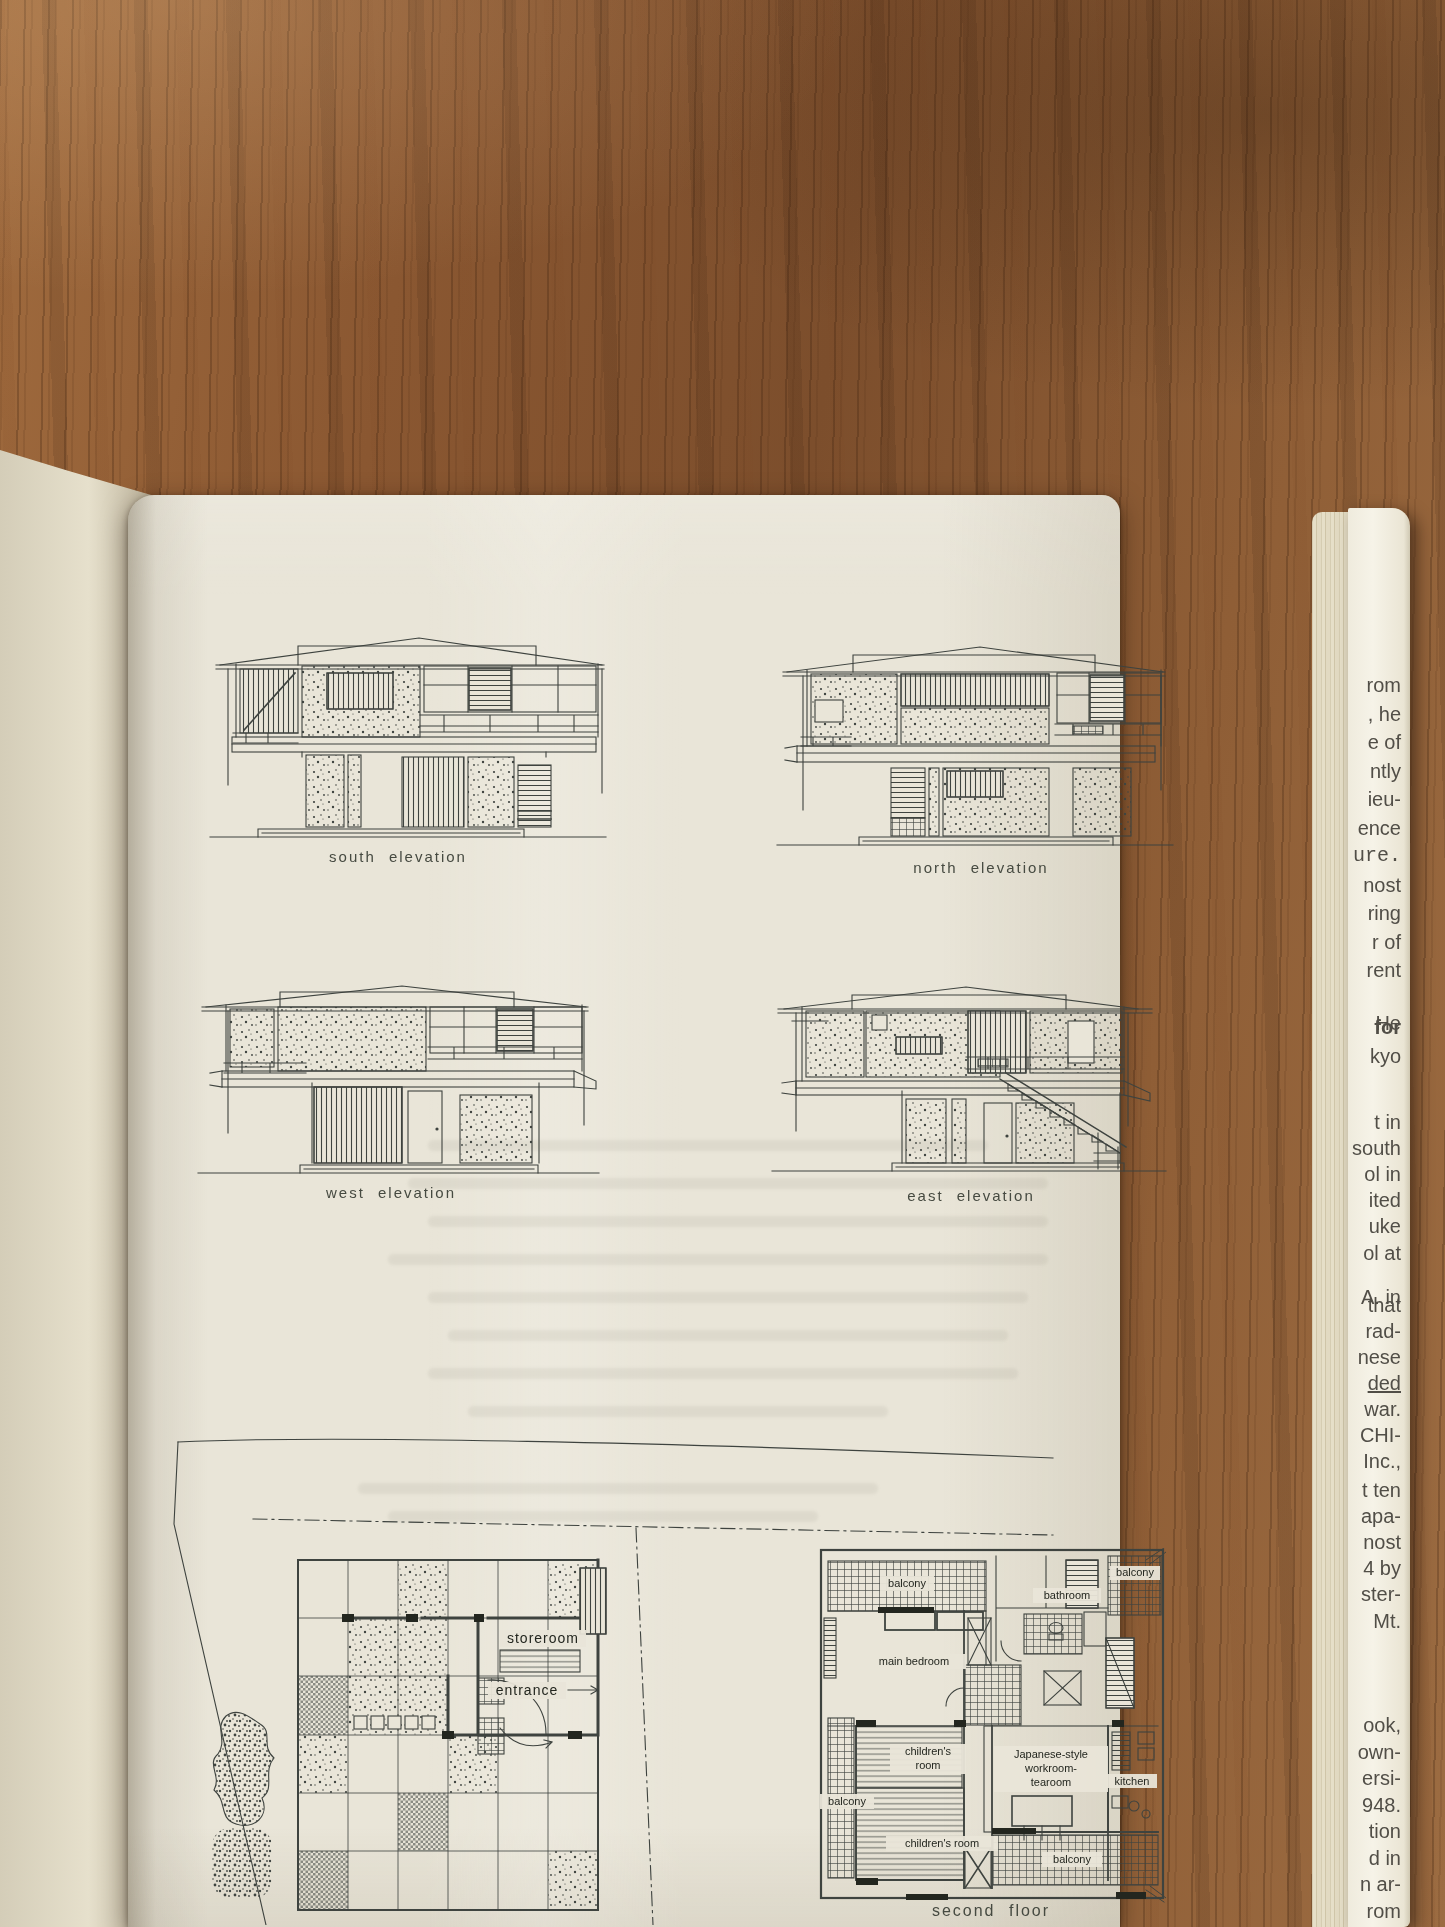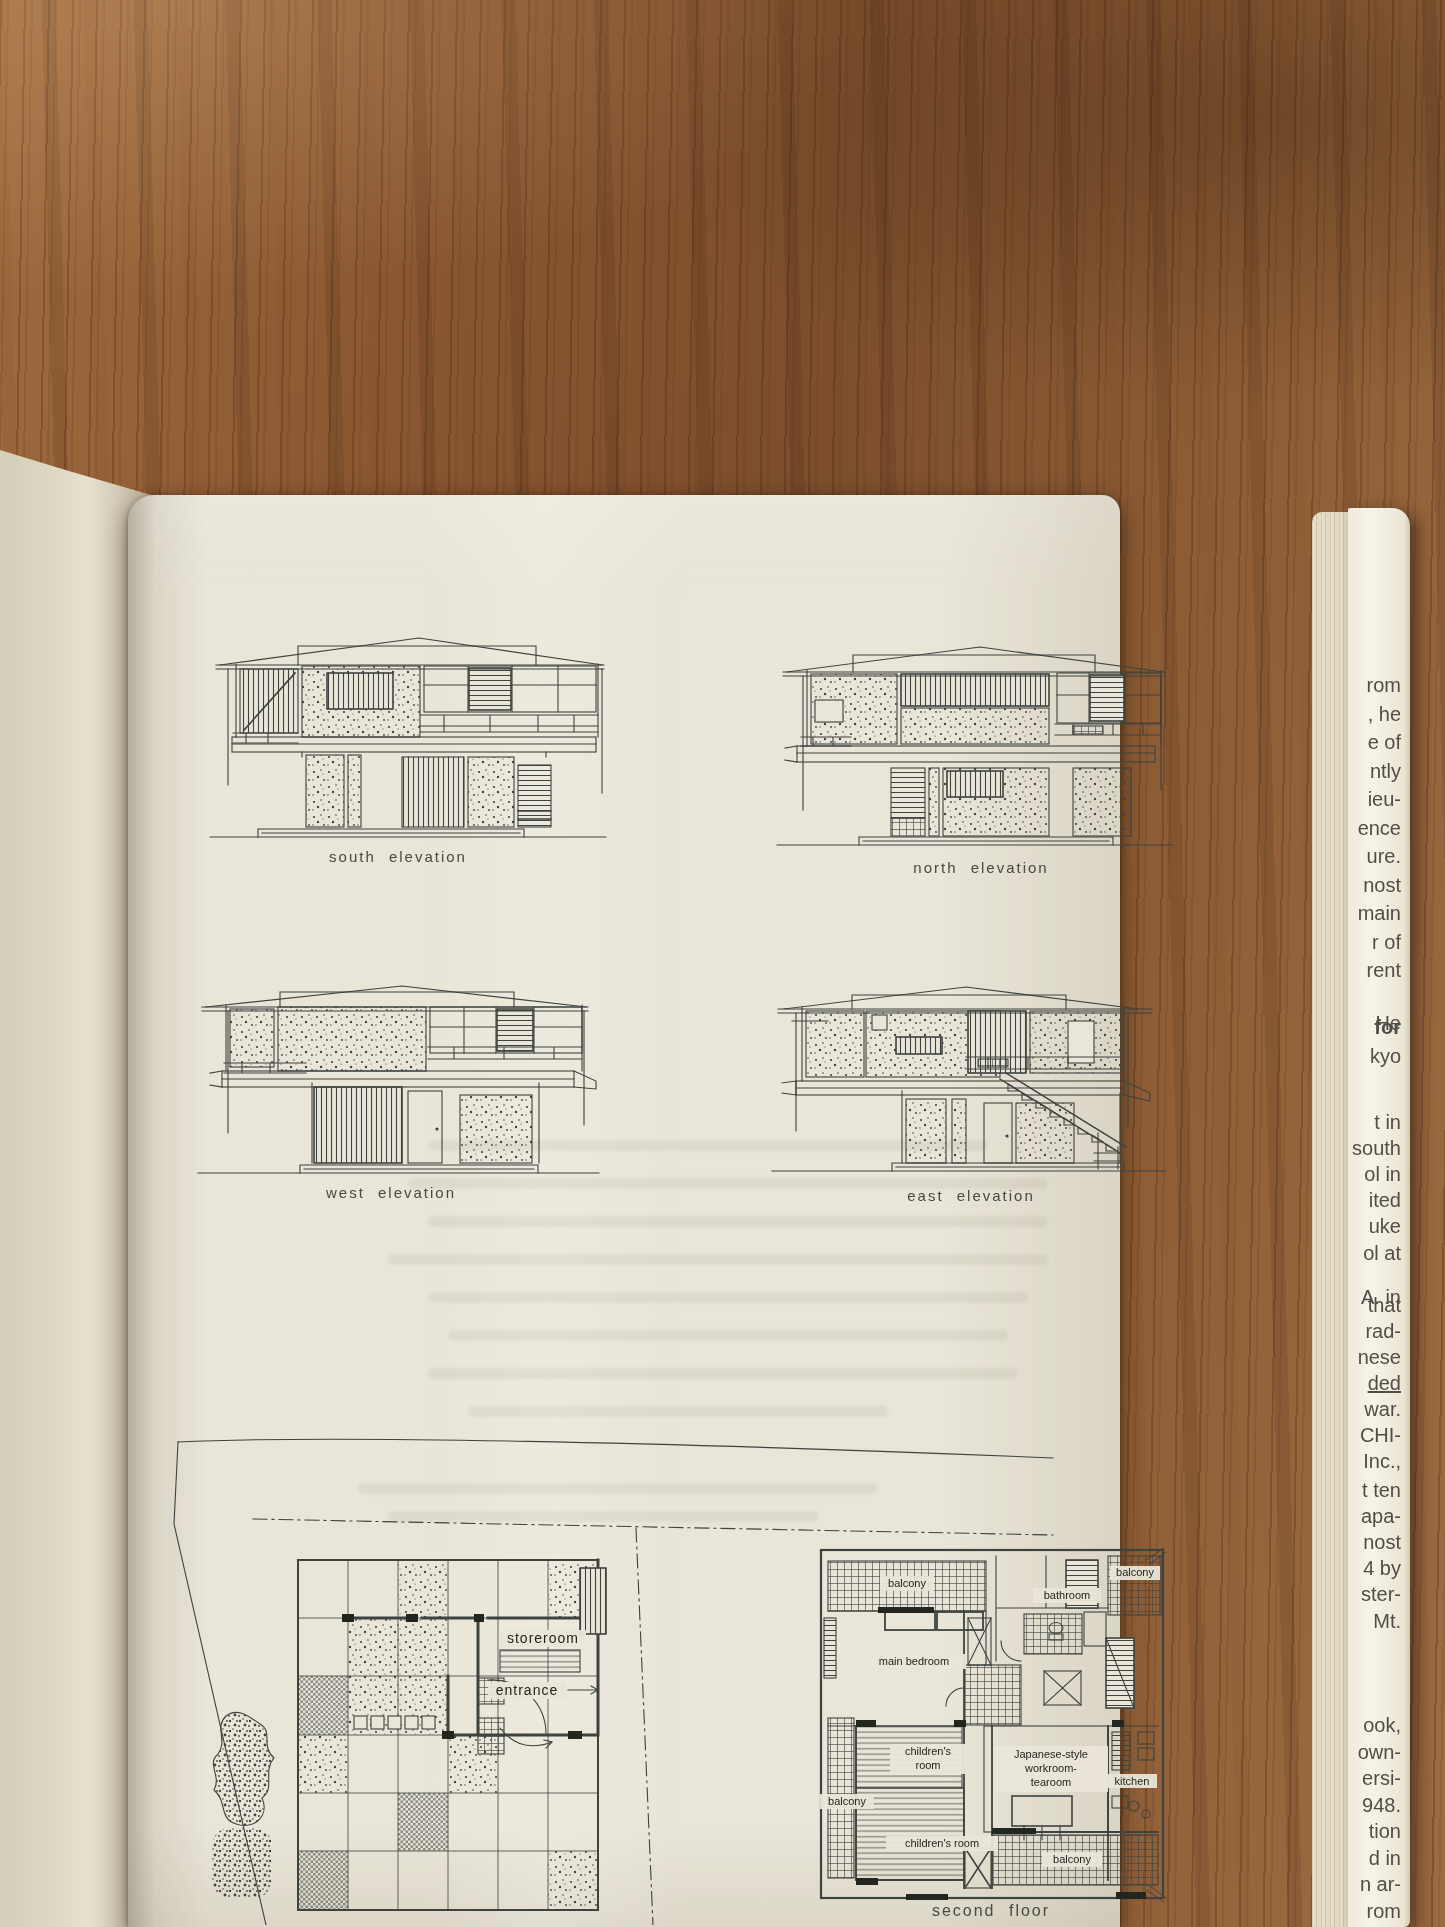--- a/index.html
+++ b/index.html
@@ -359,23 +359,23 @@
   </div>
 
   <div class="fore-edge"></div>
   <div class="jacket">
       <span class="frag" style="top: 167px;">rom</span>
       <span class="frag" style="top: 195.5px;">, he</span>
       <span class="frag" style="top: 224px;">e of</span>
       <span class="frag" style="top: 252.5px;">ntly</span>
       <span class="frag" style="top: 281px;">ieu-</span>
       <span class="frag" style="top: 309.5px;">ence</span>
-      <span class="frag" style="top: 338px;">ure.</span>
+      <span class="frag" style="top: 338px; font-family: Liberation Mono, monospace;">ure.</span>
       <span class="frag" style="top: 366.5px;">nost</span>
-      <span class="frag" style="top: 395px;">main</span>
+      <span class="frag" style="top: 395px;">ring</span>
       <span class="frag" style="top: 423.5px;">r of</span>
       <span class="frag" style="top: 452px;">rent</span>
       <span class="frag" style="top: 480.5px; margin-top: 24px;">He</span>
       <span class="frag" style="top: 509px; font-weight: bold;">for</span>
       <span class="frag" style="top: 537.5px;">kyo</span>
       <span class="frag" style="top: 604px;">t in</span>
       <span class="frag" style="top: 630.1px;">south</span>
       <span class="frag" style="top: 656.2px;">ol in</span>
       <span class="frag" style="top: 682.3px;">ited</span>
       <span class="frag" style="top: 708.4px;">uke</span>

